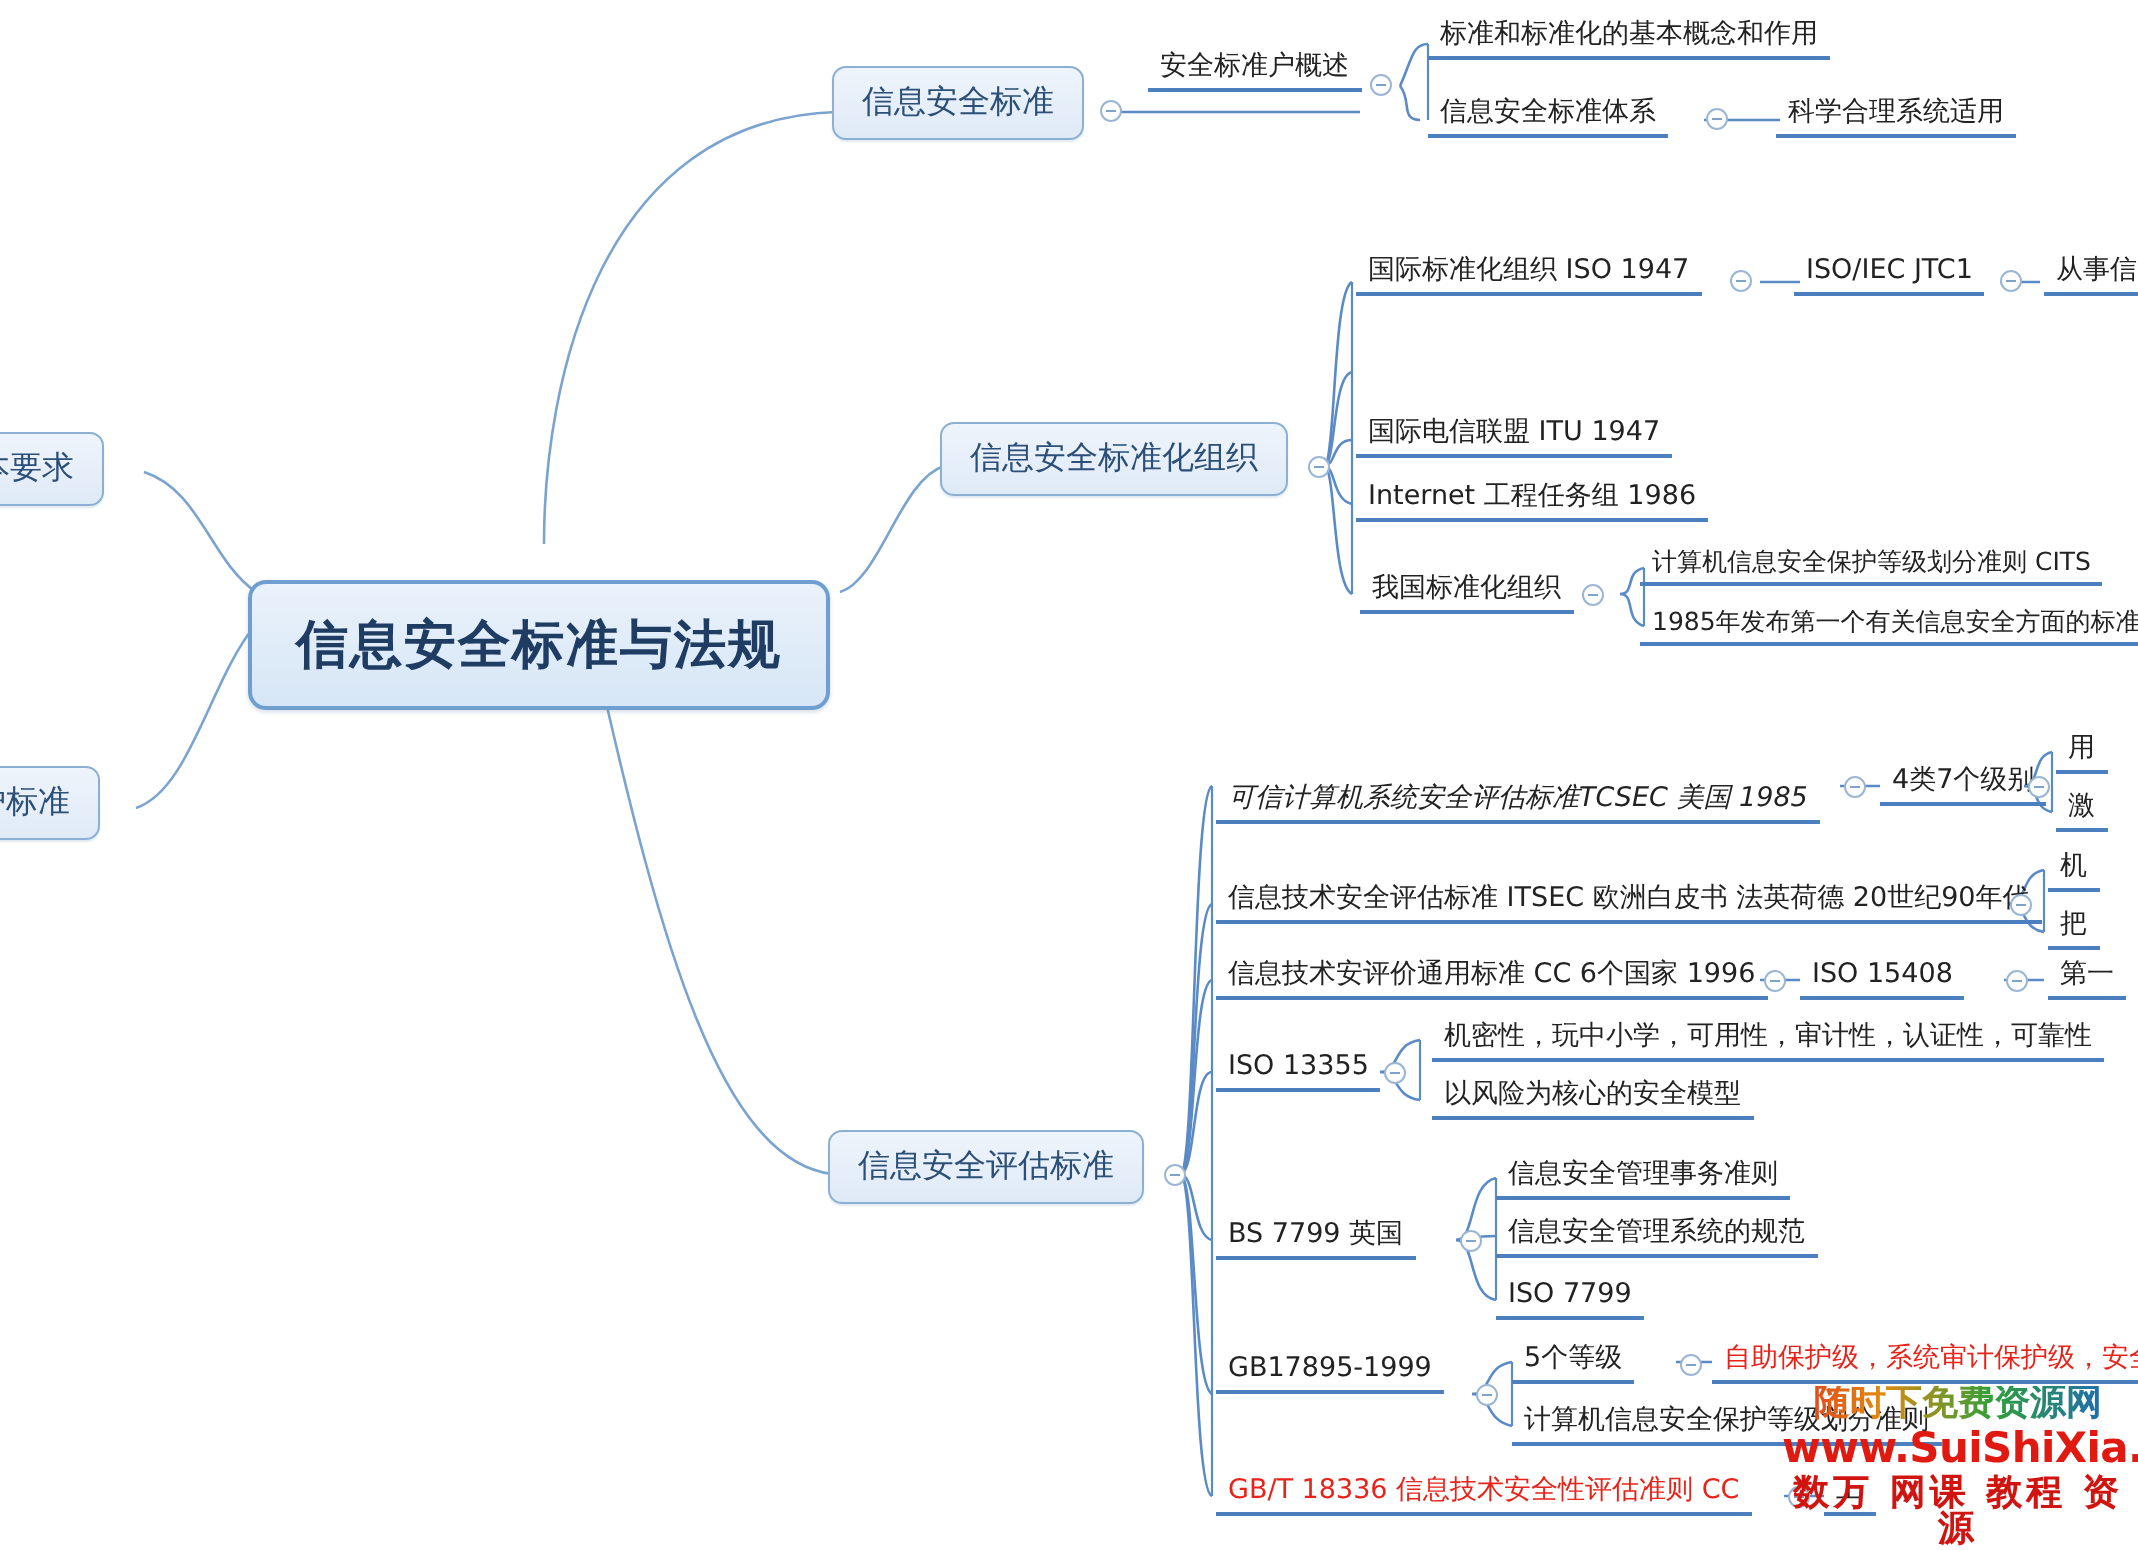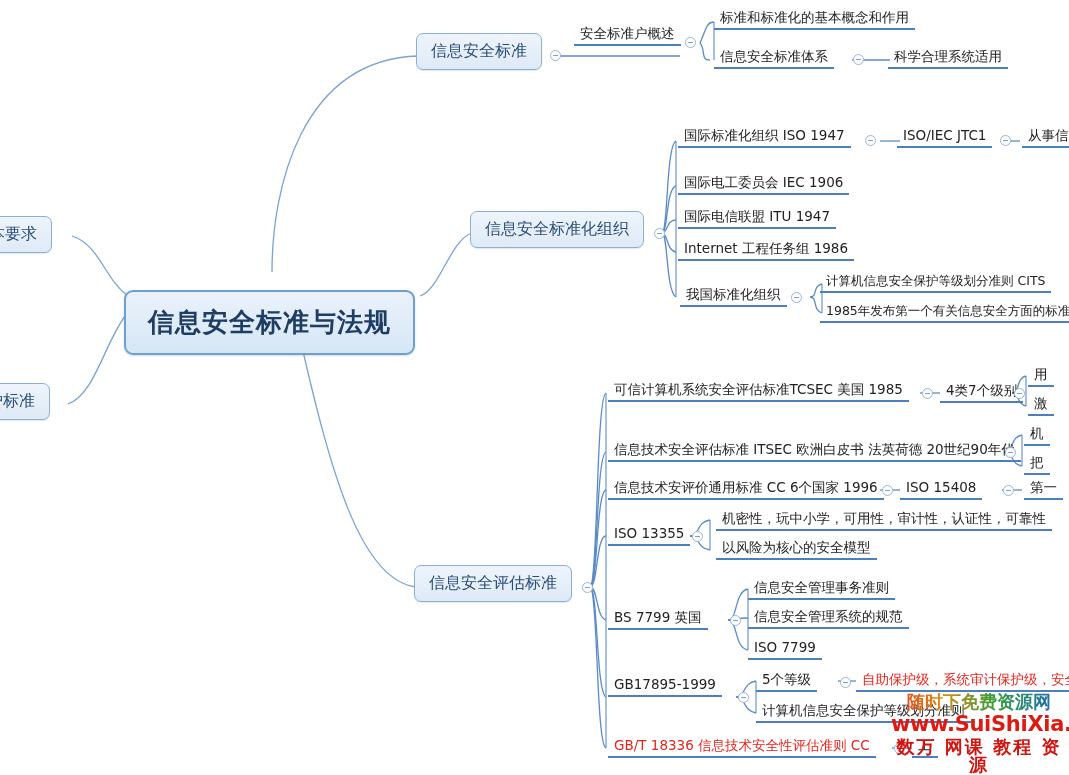--- a/index.html
+++ b/index.html
@@ -175,33 +175,32 @@
 
   <div class="node lvl1" style="left:470px;top:211px;">信息安全标准化组织</div>
   <span class="handle" style="left:654px;top:228px;"></span>
 
   <div class="node ul" style="left:678px;top:126px;">国际标准化组织 ISO 1947</div>
   <span class="handle" style="left:865px;top:135px;"></span>
   <div class="node ul" style="left:897px;top:126px;">ISO/IEC JTC1</div>
   <span class="handle" style="left:1000px;top:135px;"></span>
   <div class="node ul" style="left:1022px;top:126px;">从事信</div>
 
-  <div class="node ul" style="left:678px;top:173px;">国际电工委员会 IEC 1906</div>
   <div class="node ul" style="left:678px;top:207px;">国际电信联盟 ITU 1947</div>
   <div class="node ul" style="left:678px;top:239px;">Internet 工程任务组 1986</div>
 
   <div class="node ul" style="left:680px;top:285px;">我国标准化组织</div>
   <span class="handle" style="left:791px;top:292px;"></span>
   <div class="node ul small" style="left:820px;top:271px;">计算机信息安全保护等级划分准则 CITS</div>
   <div class="node ul small" style="left:820px;top:301px;">1985年发布第一个有关信息安全方面的标准</div>
 
   <div class="node lvl1" style="left:414px;top:565px;">信息安全评估标准</div>
   <span class="handle" style="left:582px;top:582px;"></span>
 
-  <div class="node ul" style="left:608px;top:380px;">可信计算机系统安全评估标准TCSEC 美国 1985</div>
+  <div class="node ul" style="left:608px;top:390px;font-style:italic;">可信计算机系统安全评估标准TCSEC 美国 1985</div>
   <span class="handle" style="left:922px;top:388px;"></span>
   <div class="node ul" style="left:940px;top:381px;">4类7个级别</div>
   <span class="handle" style="left:1014px;top:388px;"></span>
   <div class="node ul" style="left:1028px;top:365px;">用</div>
   <div class="node ul" style="left:1028px;top:394px;">激</div>
 
   <div class="node ul" style="left:608px;top:440px;">信息技术安全评估标准 ITSEC 欧洲白皮书 法英荷德 20世纪90年代</div>
   <span class="handle" style="left:1005px;top:447px;"></span>
   <div class="node ul" style="left:1024px;top:424px;">机</div>
   <div class="node ul" style="left:1024px;top:453px;">把</div>

